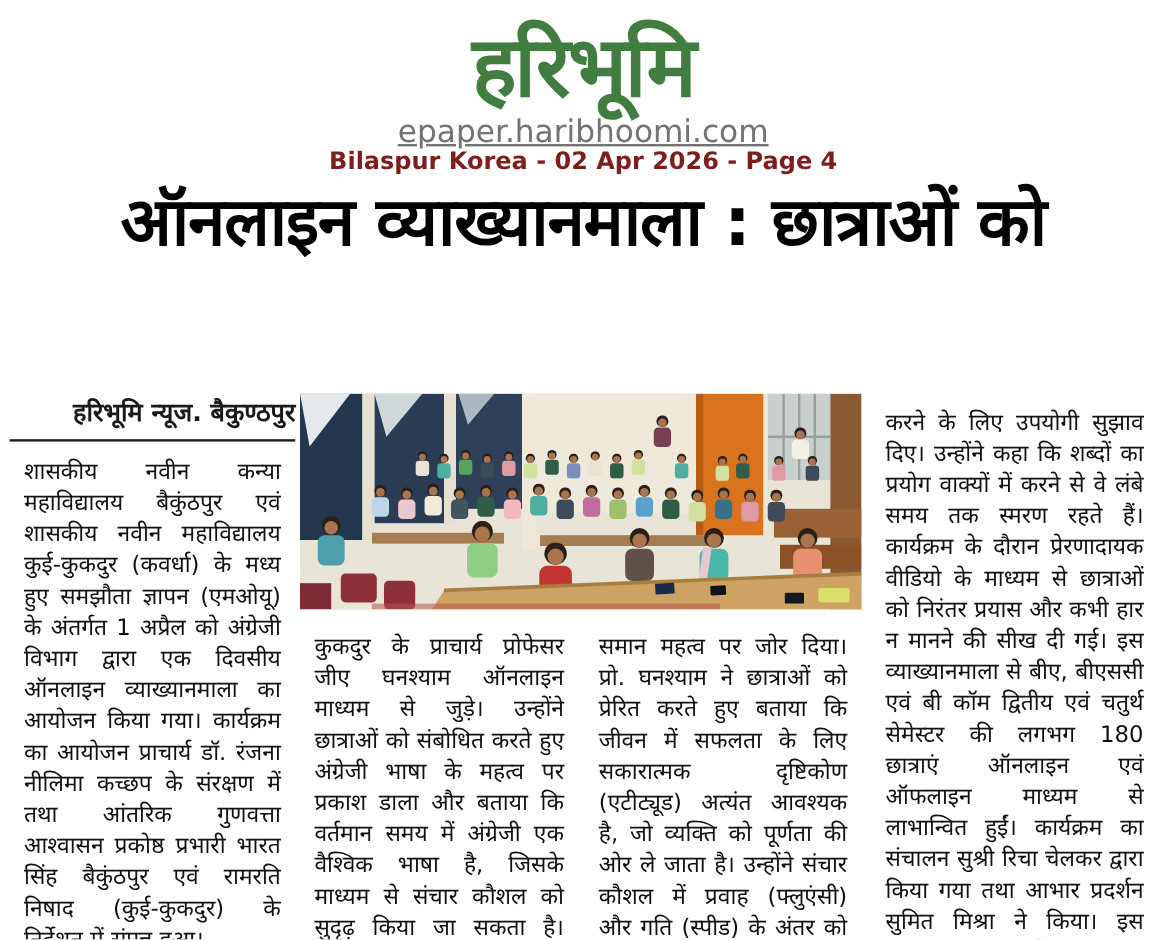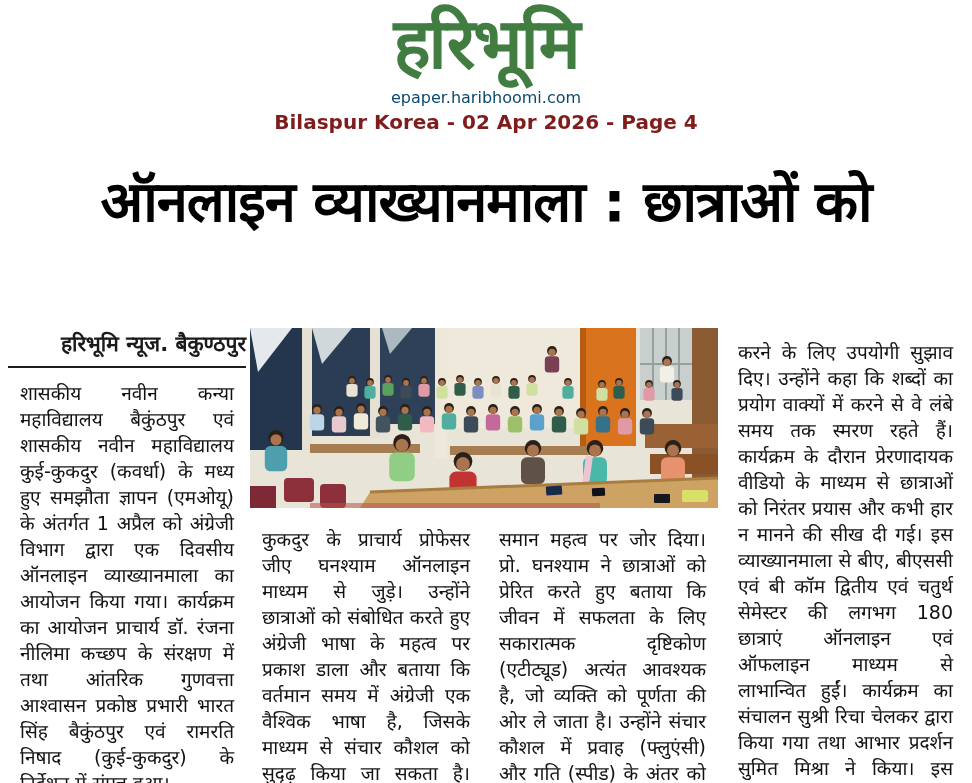--- a/index.html
+++ b/index.html
@@ -1,31 +1,31 @@
 <!DOCTYPE html>
 <html><head>
 <meta charset="utf-8">
 <style>
   html,body { margin:0; padding:0; background:#ffffff; }
   .page {
     position:relative; width:972px; height:783px; background:#ffffff;
     font-family:"DejaVu Sans", sans-serif; color:#1a1a1a; overflow:hidden;
   }
   
-  .masthead { position:absolute; top:0; left:0; right:0; text-align:center; }
+  .masthead { position:absolute; top:12px; left:0; right:0; text-align:center; }
   .logo {
     font-size:70px; line-height:84px; font-weight:bold; color:#417c41;
     letter-spacing:-2px; margin-top:2px;
   }
-  .website { font-size:16px; line-height:24px; color:#0c4a6e; }
+  .website { font-size:26px; line-height:24px; color:#737373;text-decoration:underline; }
   .edition  { font-size:20px; line-height:24px; font-weight:bold; color:#7f1d1d; }
 
   
   .headline {
-    position:absolute; top:148px; left:18px; right:18px; margin:16px;
+    position:absolute; top:148px; left:18px; right:18px; margin:0;
     text-align:center; font-size:56px; line-height:75px; font-weight:800;
     letter-spacing:-1px; color:#000;
   }
 
   
   .byline {
     font-weight:bold; font-size:21px; text-align:right;
     padding:2px 0 9px 0; border-bottom:2px solid #1d1d1d; margin:0 0 10px 0;
   }
   .col p { margin:12px; text-align:justify; font-size:19px; line-height:26px; color:#111; }

